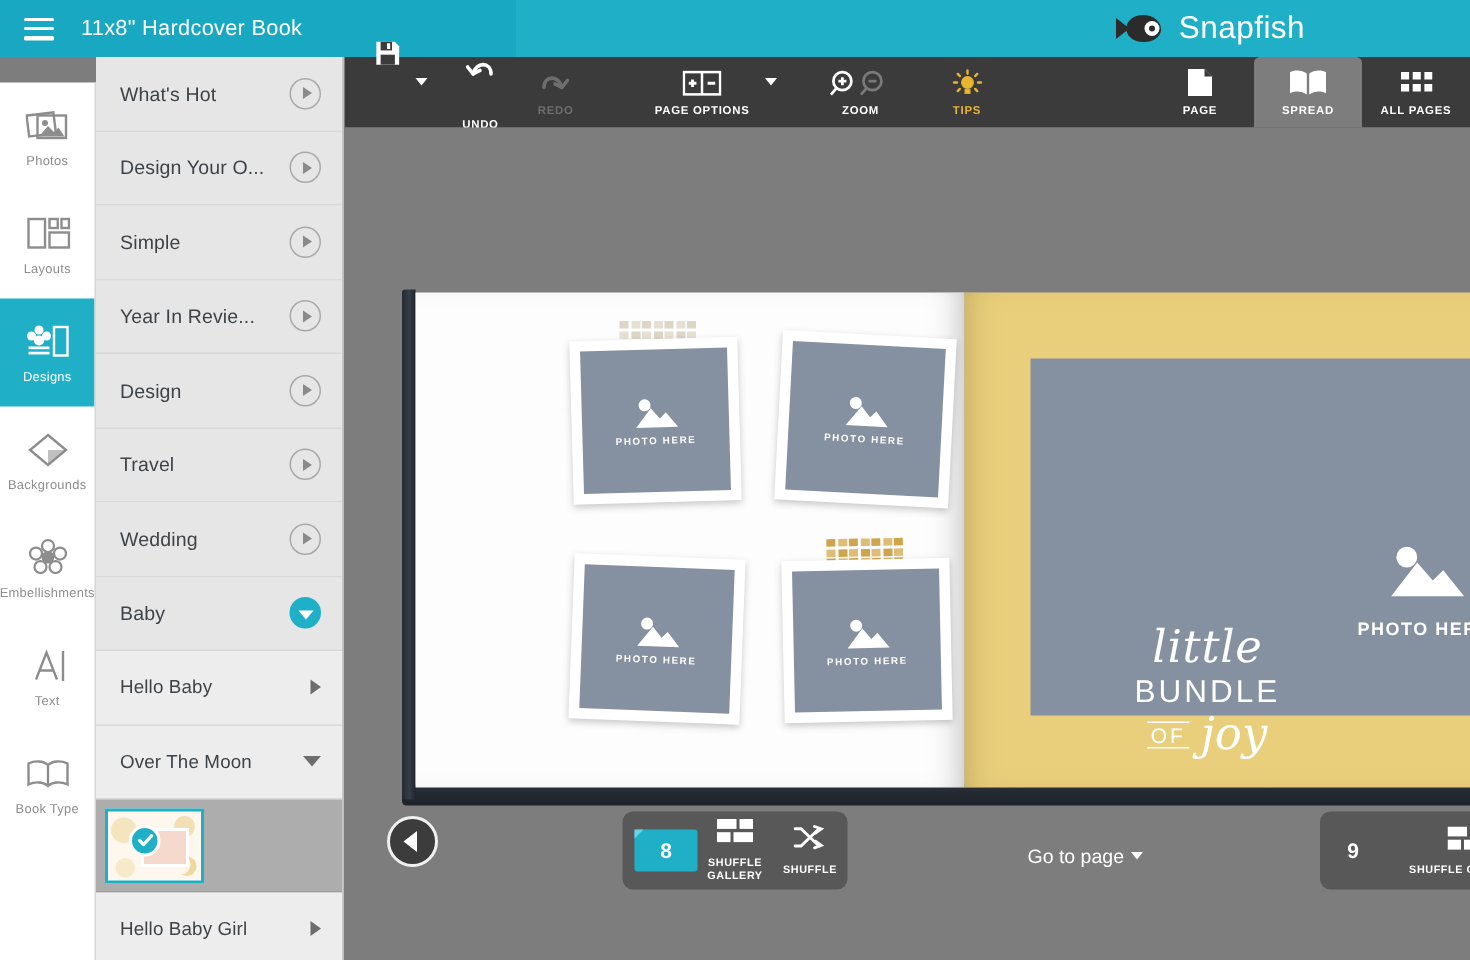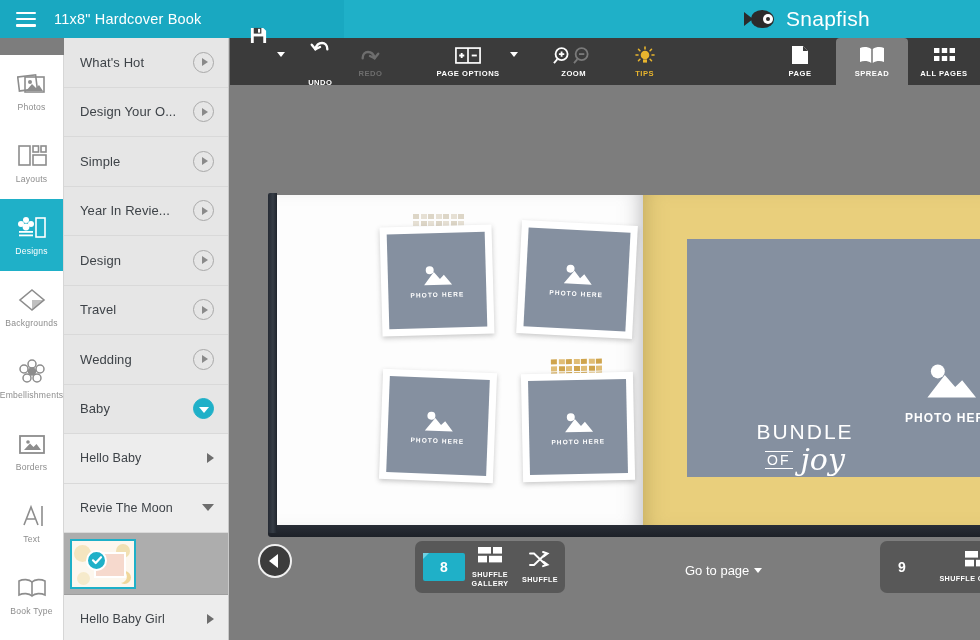--- a/index.html
+++ b/index.html
@@ -356,30 +356,20 @@
             <circle cx="7" cy="10" r="4"></circle>
           <circle cx="23" cy="10" r="4"></circle>
             <circle cx="10" cy="19" r="4"></circle>
           <circle cx="20" cy="19" r="4"></circle>
             <circle cx="15" cy="12.5" r="4.2" fill="currentColor" stroke="none"></circle>
         </svg>
       </span>
       <span class="rail-label">Embellishments</span>
     </div>
 
-    <div class="rail-item">
-      <span class="rail-ico">
-        <svg viewBox="0 0 30 26" fill="none" stroke="currentColor" stroke-width="1.8">
-          <rect x="3" y="5" width="24" height="17"></rect>
-          <circle cx="11" cy="11" r="1.8" fill="currentColor" stroke="none"></circle>
-          <path d="M7 19 L13 12.5 L16.5 16 L19.5 13 L24 19 Z" fill="currentColor" stroke="none"></path>
-        </svg>
-      </span>
-      <span class="rail-label">Borders</span>
-    </div>
 
     <div class="rail-item">
       <span class="rail-ico">
         <svg viewBox="0 0 30 26" fill="none" stroke="currentColor" stroke-width="1.6">
           <path d="M7 22 L14 4 L21 22 M10 16 L18 16"></path>
           <path d="M25 3 L25 23"></path>
         </svg>
       </span>
       <span class="rail-label">Text</span>
     </div>
@@ -443,21 +433,21 @@
       <span class="cat-label">Baby</span>
       <span class="circle-arrow open">
           <i></i>
         </span>
     </div>
     <div class="cat-row sub">
       <span class="cat-label sub">Hello Baby</span>
       <span class="plain-arrow"></span>
     </div>
     <div class="cat-row sub">
-      <span class="cat-label sub">Revie The Moon</span>
+      <span class="cat-label sub">Over The Moon</span>
       <span class="plain-arrow down"></span>
     </div>
 
     <div class="thumb-row">
       <div class="thumb">
         <div class="dot-a"></div>
           <div class="dot-b"></div>
           <div class="dot-c"></div>
         <div class="moon"></div>
         <div class="photo"></div>
@@ -688,20 +678,21 @@
             </span>
             <span class="ph-text">PHOTO HERE</span>
           </div>
         </div>
       </div>
 
       <div class="page-right">
         <div class="inner-frame">
 
           <div class="title-art">
+            <div class="ta-little">little</div>
             <div class="ta-bundle">BUNDLE</div>
             <div class="ta-row">
               <span class="ta-of">OF</span>
               <span class="ta-joy">joy</span>
             </div>
           </div>
 
           <div class="big-ph-icon">
             <span>
               <svg viewBox="0 0 38 25" fill="#ffffff">

